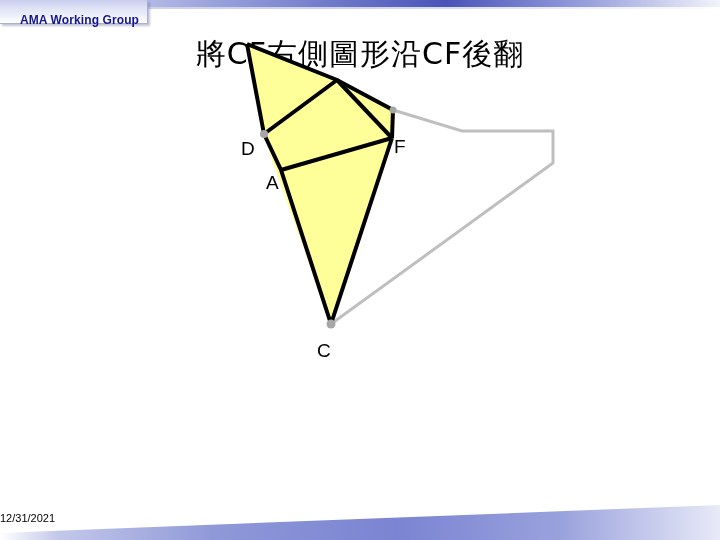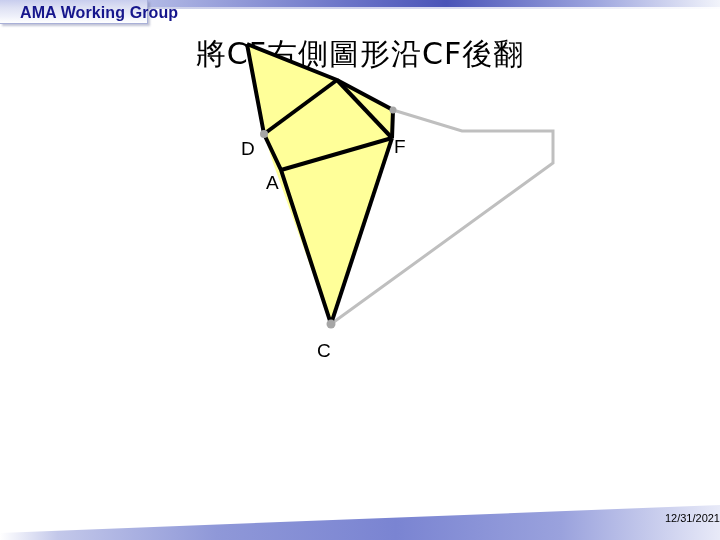--- a/index.html
+++ b/index.html
@@ -42,22 +42,22 @@
     height: 24px;
     background: linear-gradient(to bottom, #c8cdee 0%, #dfe2f4 35%, #eef0fa 70%, #ffffff 100%);
     border-right: 1px solid #a9b0d8;
     border-bottom: 1px solid #a9b0d8;
     box-shadow: 2px 2px 2px rgba(120,125,165,0.45);
     box-sizing: border-box;
   }
   #header-title {
     position: absolute;
     left: 20px;
-    top: 4px;
-    font-size: 16px;
+    top: 13px;
+    font-size: 12px;
     font-weight: bold;
     color: #16168c;
     letter-spacing: 0.1px;
     white-space: nowrap;
   }
 
   
   #slide-title {
     position: absolute;
     left: 0;
@@ -94,21 +94,21 @@
     top: 0;
     width: 720px;
     height: 540px;
     pointer-events: none;
   }
   #date-text {
     position: absolute;
     left: 0;
     top: 512px;
     width: 720px;
-    text-align: right;
+    text-align: left;
     font-size: 11px;
     color: #000000;
     white-space: nowrap;
   }
 </style>
 </head>
 <body>
 
 <div id="top-bar"></div>
 <div id="top-bar-shadow"></div>

